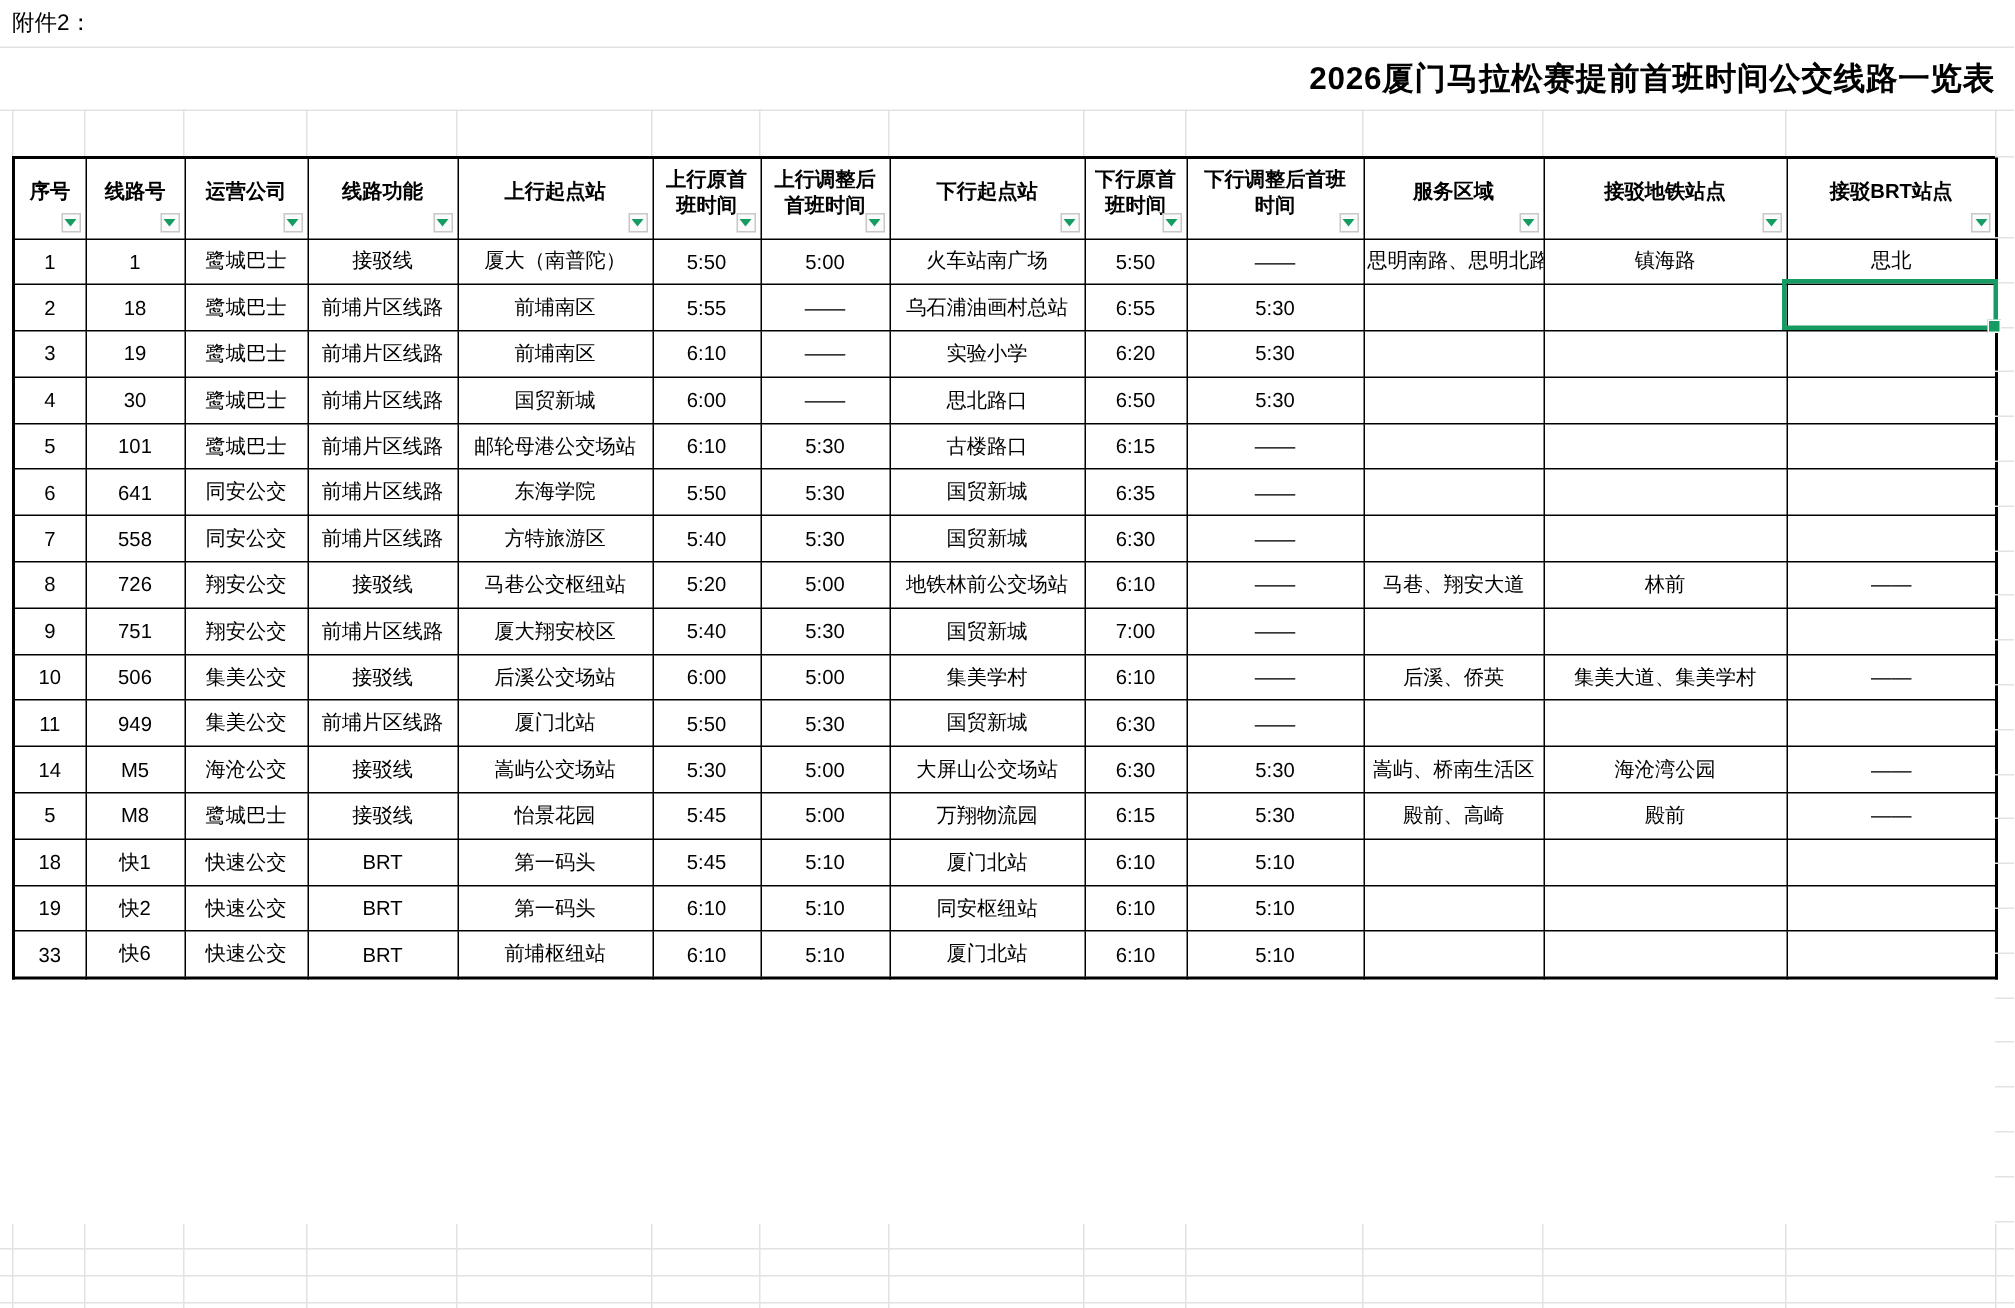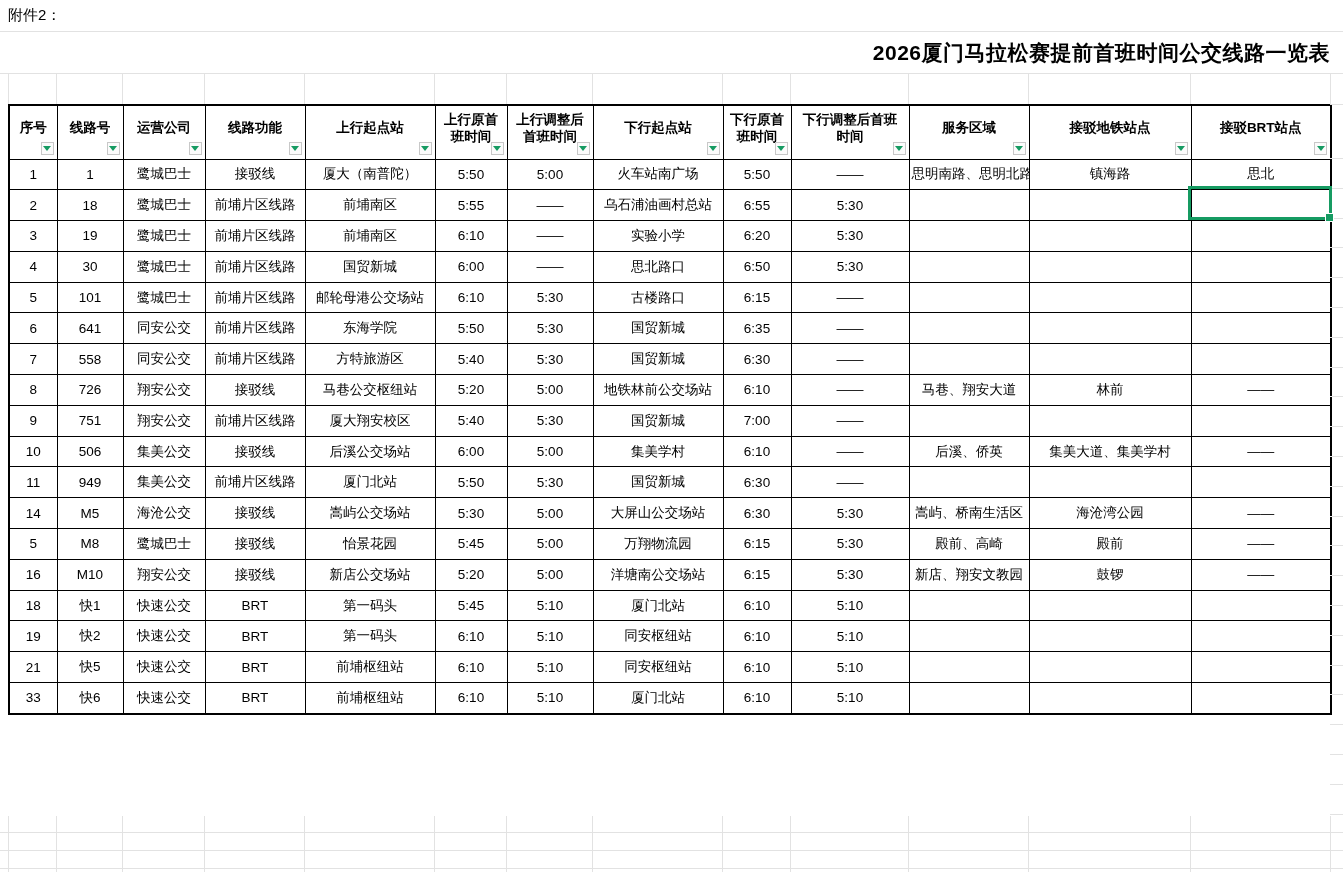--- a/index.html
+++ b/index.html
@@ -298,70 +298,40 @@
           <td>5:45</td>
           <td>5:00</td>
           <td>万翔物流园</td>
           <td>6:15</td>
           <td>5:30</td>
           <td>殿前、高崎</td>
           <td>殿前</td>
           <td>——</td>
         </tr>
         <tr>
-          <td>16</td>
-          <td>M10</td>
-          <td>翔安公交</td>
-          <td>接驳线</td>
-          <td>新店公交场站</td>
-          <td>5:20</td>
-          <td>5:00</td>
-          <td>洋塘南公交场站</td>
-          <td>6:15</td>
-          <td>5:30</td>
-          <td>新店、翔安文教园</td>
-          <td>鼓锣</td>
-          <td>——</td>
-        </tr>
-        <tr>
           <td>18</td>
           <td>快1</td>
           <td>快速公交</td>
           <td>BRT</td>
           <td>第一码头</td>
           <td>5:45</td>
           <td>5:10</td>
           <td>厦门北站</td>
           <td>6:10</td>
           <td>5:10</td>
           <td></td>
           <td></td>
           <td></td>
         </tr>
         <tr>
           <td>19</td>
           <td>快2</td>
           <td>快速公交</td>
           <td>BRT</td>
           <td>第一码头</td>
-          <td>6:10</td>
-          <td>5:10</td>
-          <td>同安枢纽站</td>
-          <td>6:10</td>
-          <td>5:10</td>
-          <td></td>
-          <td></td>
-          <td></td>
-        </tr>
-        <tr>
-          <td>21</td>
-          <td>快5</td>
-          <td>快速公交</td>
-          <td>BRT</td>
-          <td>前埔枢纽站</td>
           <td>6:10</td>
           <td>5:10</td>
           <td>同安枢纽站</td>
           <td>6:10</td>
           <td>5:10</td>
           <td></td>
           <td></td>
           <td></td>
         </tr>
         <tr>

